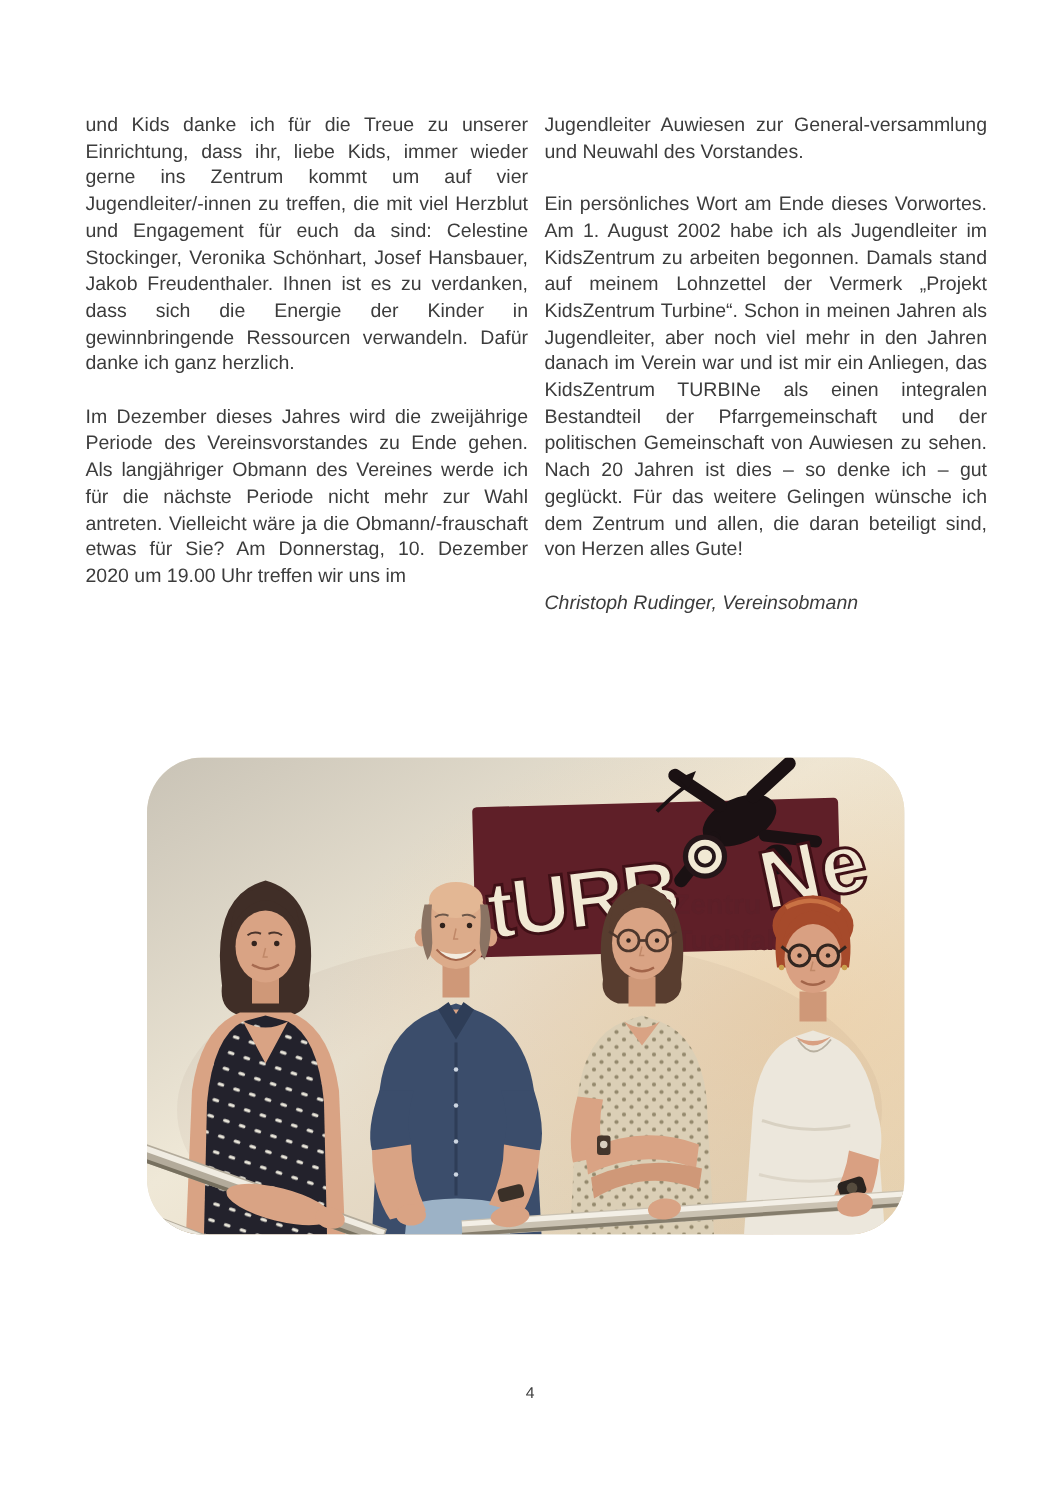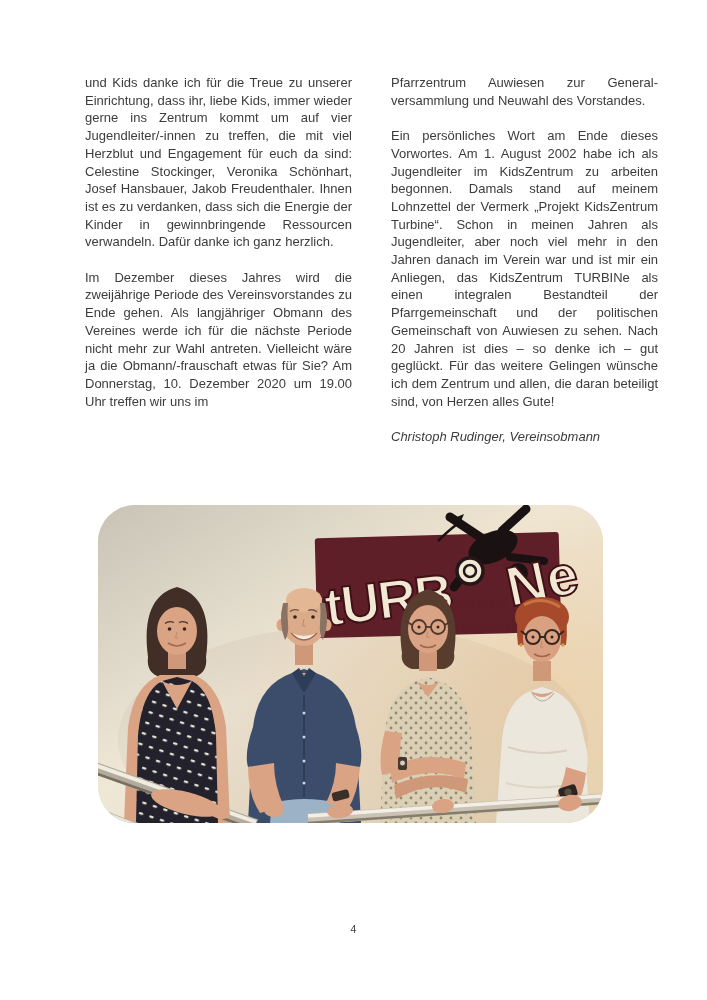--- a/index.html
+++ b/index.html
@@ -18,21 +18,20 @@
     display: flex;
     gap: 11px;
     color: #3c3c3c;
   }
   .col {
     width: 295px;
     font-size: 13px;
     line-height: 17.7px;
     text-align: justify;
     hyphens: manual;
-    margin-left: 28px;
   }
   .col p { margin: 0 0 17.7px 0; }
   .signature {
     text-align: left;
     font-style: italic;
     margin-top: 17.7px;
   }
   .photo-frame {
     position: absolute;
     left: 98px; top: 505px;
@@ -53,21 +52,21 @@
 </style>
 </head>
 <body>
 
 <div class="columns">
   <div class="col">
     <p>und Kids danke ich für die Treue zu unserer Einrichtung, dass ihr, liebe Kids, immer wieder gerne ins Zentrum kommt um auf vier Jugendleiter/-innen zu treffen, die mit viel Herzblut und Engagement für euch da sind: Celestine Stockinger, Veronika Schönhart, Josef Hansbauer, Jakob Freudenthaler. Ihnen ist es zu verdanken, dass sich die Energie der Kinder in gewinnbringende Ressourcen verwandeln. Dafür danke ich ganz herzlich.</p>
     <p>Im Dezember dieses Jahres wird die zweijährige Periode des Vereinsvorstandes zu Ende gehen. Als langjähriger Obmann des Vereines werde ich für die nächste Periode nicht mehr zur Wahl antreten. Vielleicht wäre ja die Obmann/-frauschaft etwas für Sie? Am Donnerstag, 10. Dezember 2020 um 19.00 Uhr treffen wir uns im</p>
   </div>
   <div class="col">
-    <p>Pfarrzentrum Auwiesen zur General-versammlung und Neuwahl des Vorstandes.</p>
+    <p>Jugendleiter Auwiesen zur General-versammlung und Neuwahl des Vorstandes.</p>
     <p>Ein persönliches Wort am Ende dieses Vorwortes. Am 1. August 2002 habe ich als Jugendleiter im KidsZentrum zu arbeiten begonnen. Damals stand auf meinem Lohnzettel der Vermerk „Projekt KidsZentrum Turbine“. Schon in meinen Jahren als Jugendleiter, aber noch viel mehr in den Jahren danach im Verein war und ist mir ein Anliegen, das KidsZentrum TURBINe als einen integralen Bestandteil der Pfarrgemeinschaft und der politischen Gemeinschaft von Auwiesen zu sehen. Nach 20 Jahren ist dies – so denke ich – gut geglückt. Für das weitere Gelingen wünsche ich dem Zentrum und allen, die daran beteiligt sind, von Herzen alles Gute!</p>
     <div class="signature">Christoph Rudinger, Vereinsobmann</div>
   </div>
 </div>
 
 <div class="photo-frame">
   <svg viewBox="0 0 505 318" xmlns="http://www.w3.org/2000/svg">
     <defs>
       <linearGradient id="wall" x1="0" y1="0" x2="1" y2="1">
         <stop offset="0" stop-color="#c9c3b6"></stop>

